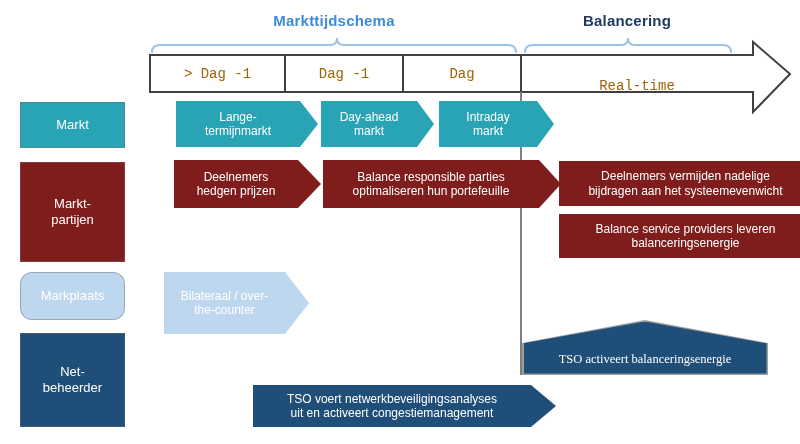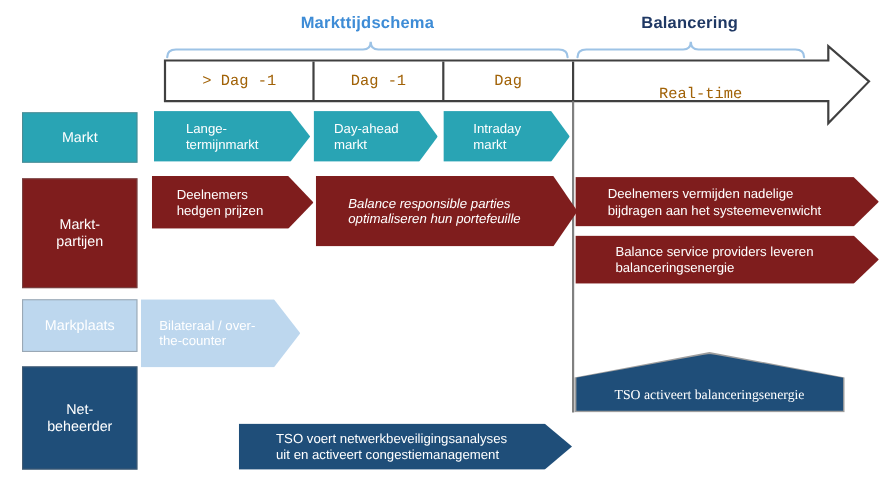--- a/index.html
+++ b/index.html
@@ -19,25 +19,26 @@
     display:flex;align-items:center;justify-content:center;font-family:Liberation Mono, monospace;
   }
   .rowlabel{
     left:20px;width:105px;color:#fff;font-size:13px;text-align:center;
     display:flex;align-items:center;justify-content:center;
     white-space:pre-line;line-height:1.25;box-sizing:border-box;
     border:1px solid rgba(110,110,110,.45);
   }
   .arrow{
     --tip:20px;
-    color:#fff;font-size:12px;line-height:1.2;
+    color:#fff;font-size:12px;line-height:1.2;text-align:center;
     display:flex;align-items:center;justify-content:center;
     white-space:pre-line;box-sizing:border-box;
     padding-right:var(--tip);
     clip-path:polygon(0 0,calc(100% - var(--tip)) 0,100% 50%,calc(100% - var(--tip)) 100%,0 100%);
+    margin-left:36px;
   }
   .teal{background:#29A4B4;}
   .green{background:#7f1d1d;}
   .lblue{background:#BDD7EE;}
   .navy{background:#1F4E79;}
   .penta{
     clip-path:polygon(0 42%,50% 0,100% 42%,100% 100%,0 100%);
     background:#9e9e9e;
   }
   .penta-inner{
@@ -67,34 +68,34 @@
   <div class="abs title title-blue" style="left:150px;top:12px;width:368px;">Markttijdschema</div>
 
   <div class="abs colcell" style="left:150px;top:56px;width:135px;height:35px;">&gt; Dag -1</div>
   <div class="abs colcell" style="left:285px;top:56px;width:118px;height:35px;">Dag -1</div>
   <div class="abs colcell" style="left:403px;top:56px;width:118px;height:35px;">Dag</div>
   <div class="abs colcell" style="left:521px;top:56px;width:232px;height:35px;margin-top:12px;">Real-time</div>
 
   <div class="abs rowlabel teal" style="top:102px;height:46px;">Markt</div>
   <div class="abs rowlabel green" style="top:162px;height:100px;">Markt-
 partijen</div>
-  <div class="abs rowlabel lblue" style="top:272px;height:48px;">Markplaats</div>
+  <div class="abs rowlabel lblue" style="top:272px;height:48px;border-radius:12px;">Markplaats</div>
   <div class="abs rowlabel navy" style="top:333px;height:94px;">Net-
 beheerder</div>
 
   <div class="abs arrow teal" style="left:140px;top:101px;width:142px;height:46px;--tip:18px;">Lange-
 termijnmarkt</div>
   <div class="abs arrow teal" style="left:285px;top:101px;width:113px;height:46px;--tip:17px;">Day-ahead
 markt</div>
   <div class="abs arrow teal" style="left:403px;top:101px;width:115px;height:46px;--tip:17px;">Intraday
 markt</div>
 
   <div class="abs arrow green" style="left:138px;top:160px;width:147px;height:48px;--tip:23px;">Deelnemers
 hedgen prijzen</div>
-  <div class="abs arrow green" style="left:287px;top:160px;width:238px;height:64px;font-style:italic;--tip:22px;">Balance responsible parties
+  <div class="abs arrow green" style="left:287px;top:160px;width:238px;height:48px;--tip:22px;">Balance responsible parties
 optimaliseren hun portefeuille</div>
   <div class="abs arrow green" style="left:523px;top:161px;width:276px;height:45px;--tip:23px;">Deelnemers vermijden nadelige
 bijdragen aan het systeemevenwicht</div>
   <div class="abs arrow green" style="left:523px;top:214px;width:276px;height:44px;--tip:23px;">Balance service providers leveren
 balanceringsenergie</div>
 
   <div class="abs arrow lblue" style="left:128px;top:272px;width:145px;height:62px;--tip:24px;">Bilateraal / over-
 the-counter</div>
 
   <div class="abs arrow navy" style="left:217px;top:385px;width:303px;height:42px;--tip:25px;">TSO voert netwerkbeveiligingsanalyses

